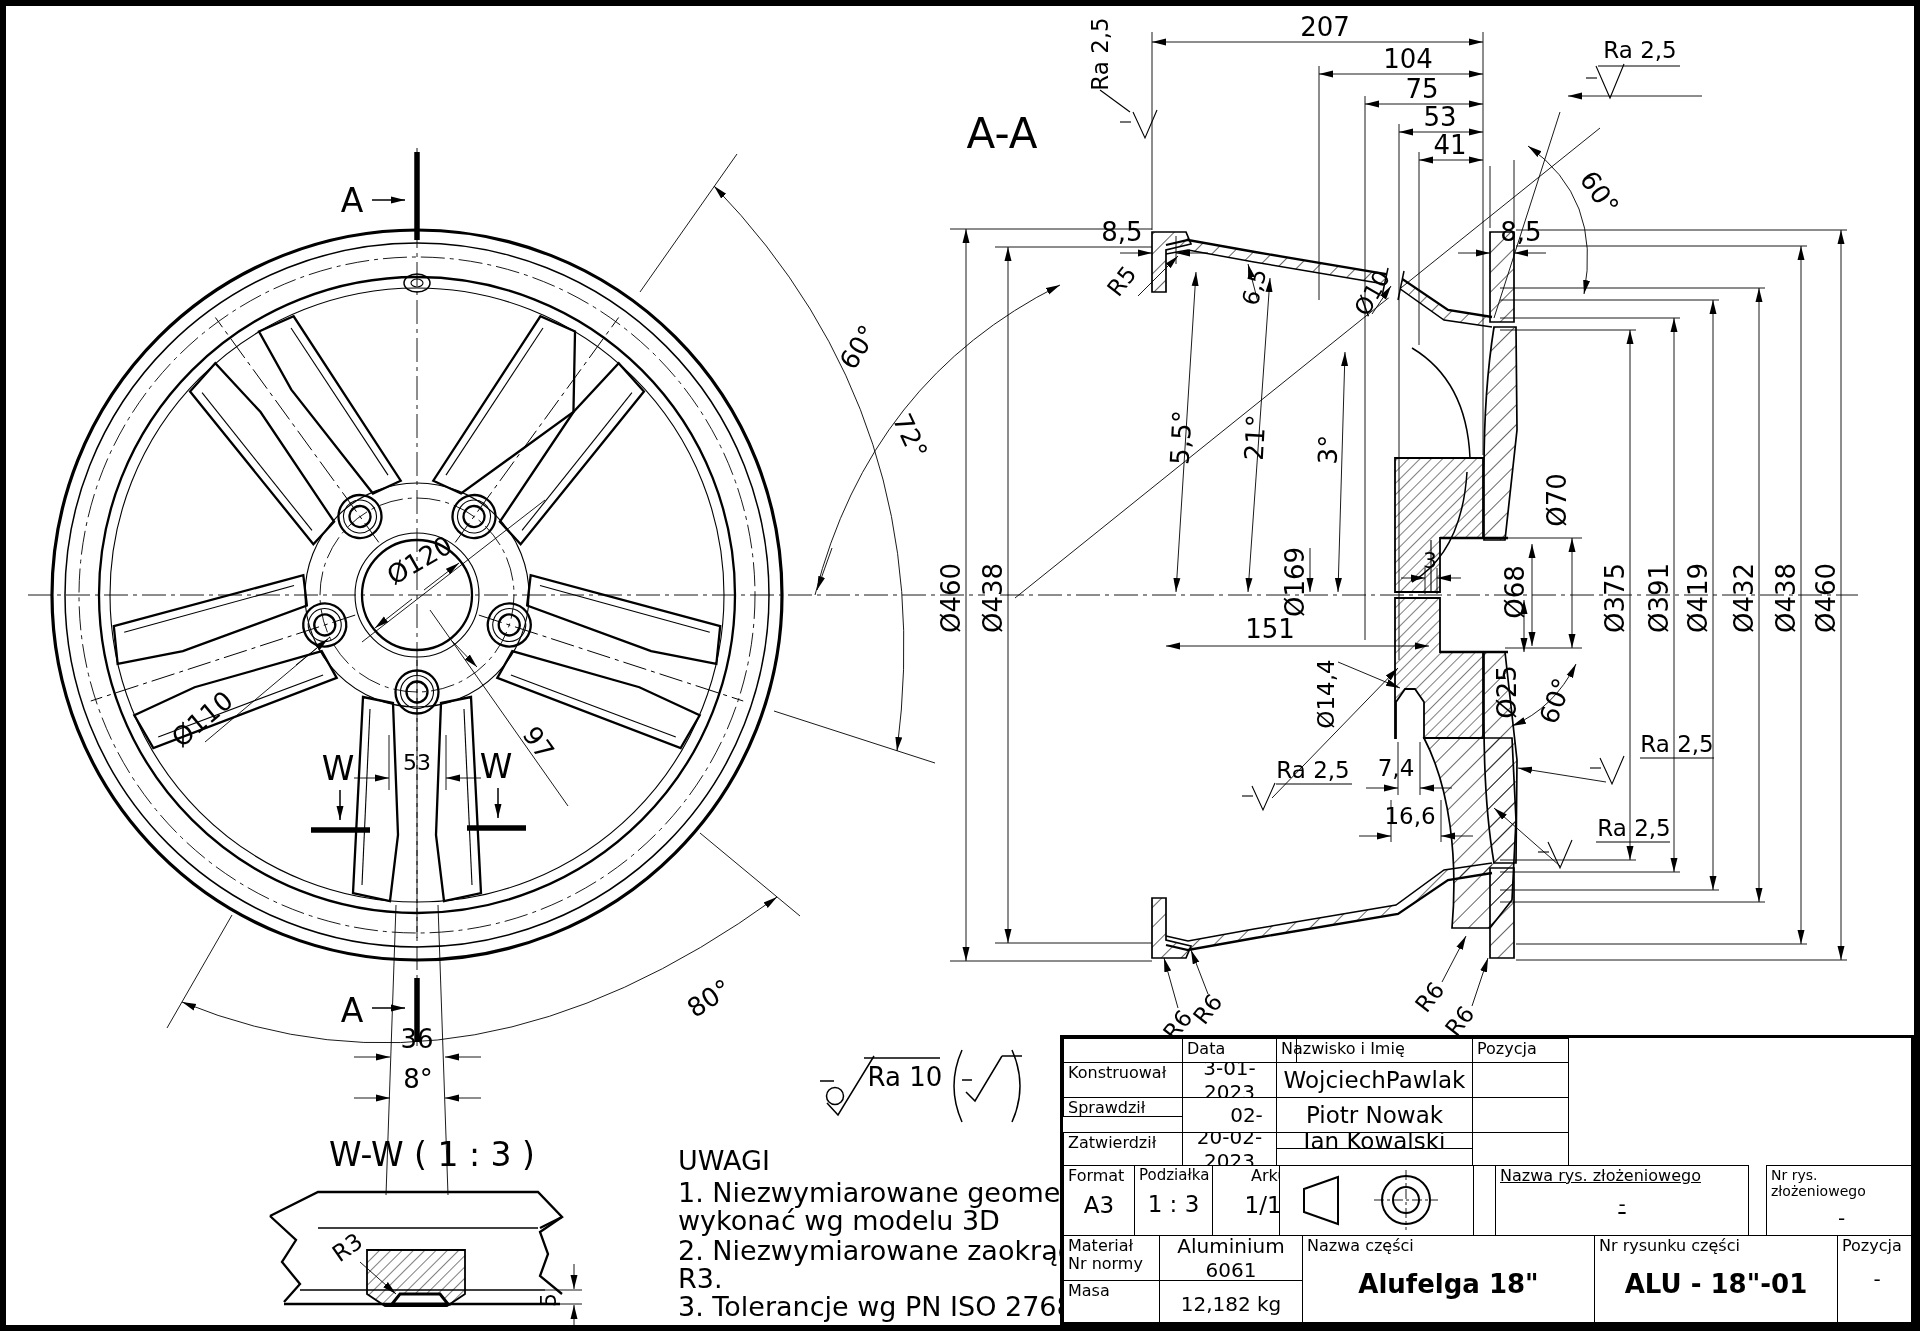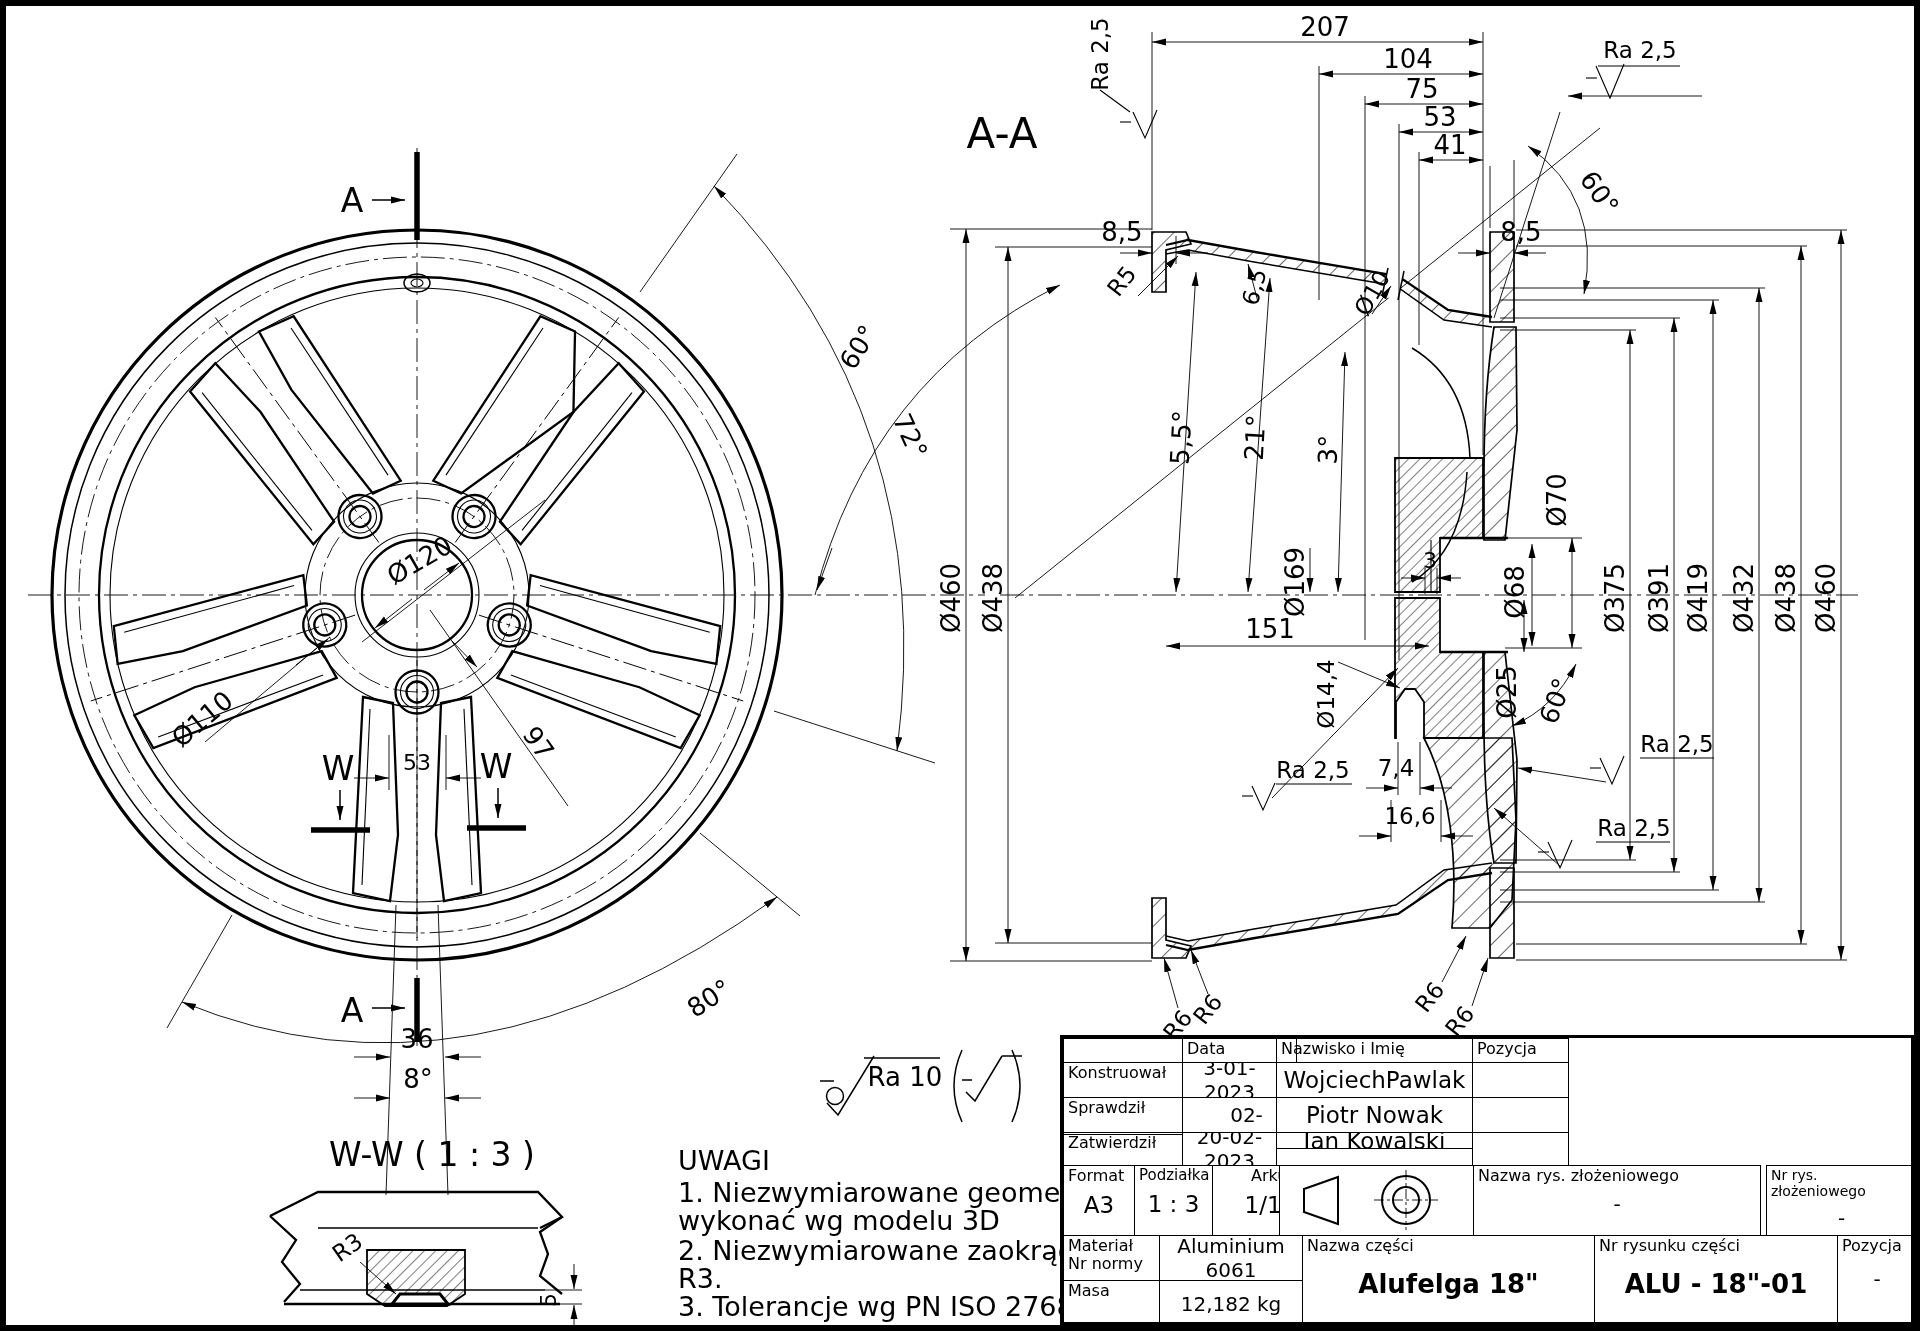--- a/index.html
+++ b/index.html
@@ -412,21 +412,21 @@
   <div class="cell" style="left:0;top:0;width:120px;height:25px;"></div>
   <div class="cell lab" style="left:119px;top:0;width:115px;height:25px;">Data</div>
   <div class="cell lab" style="left:213px;top:0;width:197px;height:25px;">Nazwisko i Imię</div>
   <div class="cell lab" style="left:409px;top:0;width:97px;height:25px;">Pozycja</div>
 
   <div class="cell lab" style="left:0;top:24px;width:120px;height:36px;">Konstruował</div>
   <div class="cell cen v20" style="left:119px;top:24px;width:95px;height:36px;">3-01-2023</div>
   <div class="cell cen v24" style="left:213px;top:24px;width:197px;height:36px;">WojciechPawlak</div>
   <div class="cell" style="left:409px;top:24px;width:97px;height:36px;"></div>
 
-  <div class="cell lab" style="left:0;top:59px;width:120px;height:38px;">Sprawdził</div>
+  <div class="cell lab" style="left:0;top:59px;width:120px;height:20px;">Sprawdził</div>
   <div class="cell cen v20" style="left:119px;top:59px;width:95px;height:36px;padding-left:34px;">14-02-2023</div>
   <div class="cell cen v24" style="left:213px;top:59px;width:197px;height:36px;">Piotr Nowak</div>
   <div class="cell" style="left:409px;top:59px;width:97px;height:36px;"></div>
 
   <div class="cell lab" style="left:0;top:94px;width:120px;height:34px;">Zatwierdził</div>
   <div class="cell cen v20" style="left:119px;top:94px;width:95px;height:34px;">20-02-2023</div>
   <div class="cell cen v24" style="left:213px;top:94px;width:197px;height:17px;">Jan Kowalski</div>
   <div class="cell" style="left:409px;top:94px;width:97px;height:34px;"></div>
 
 
@@ -444,21 +444,21 @@
   </div>
   <div class="cell cen" style="left:216px;top:127px;width:195px;height:71px;">
     <svg width="193" height="69" viewBox="0 0 193 69">
       <polygon points="24,23 58,11 58,58 24,46" fill="none" stroke="#000" stroke-width="2"></polygon>
       <circle cx="126" cy="34" r="24" fill="none" stroke="#000" stroke-width="2"></circle>
       <circle cx="126" cy="34" r="13" fill="none" stroke="#000" stroke-width="2"></circle>
       <line x1="94" y1="34" x2="158" y2="34" stroke="#000" stroke-width="0.9" stroke-dasharray="10 3 3 3"></line>
       <line x1="126" y1="4" x2="126" y2="64" stroke="#000" stroke-width="0.9" stroke-dasharray="10 3 3 3"></line>
     </svg>
   </div>
-  <div class="cell" style="left:410px;top:127px;width:288px;height:71px;">
+  <div class="cell" style="left:432px;top:127px;width:254px;height:71px;text-decoration:underline;">
     <div class="lab">Nazwa rys. złożeniowego</div>
     <div class="cen v20" style="height:36px;">-</div>
   </div>
   <div class="cell" style="left:703px;top:127px;width:151px;height:71px;">
     <div class="lab" style="font-size:14px;">Nr rys. złożeniowego</div>
     <div class="cen v20" style="height:36px;">-</div>
   </div>
 
   <div class="cell lab" style="left:0;top:197px;width:97px;height:46px;">
     <div>Materiał</div>

